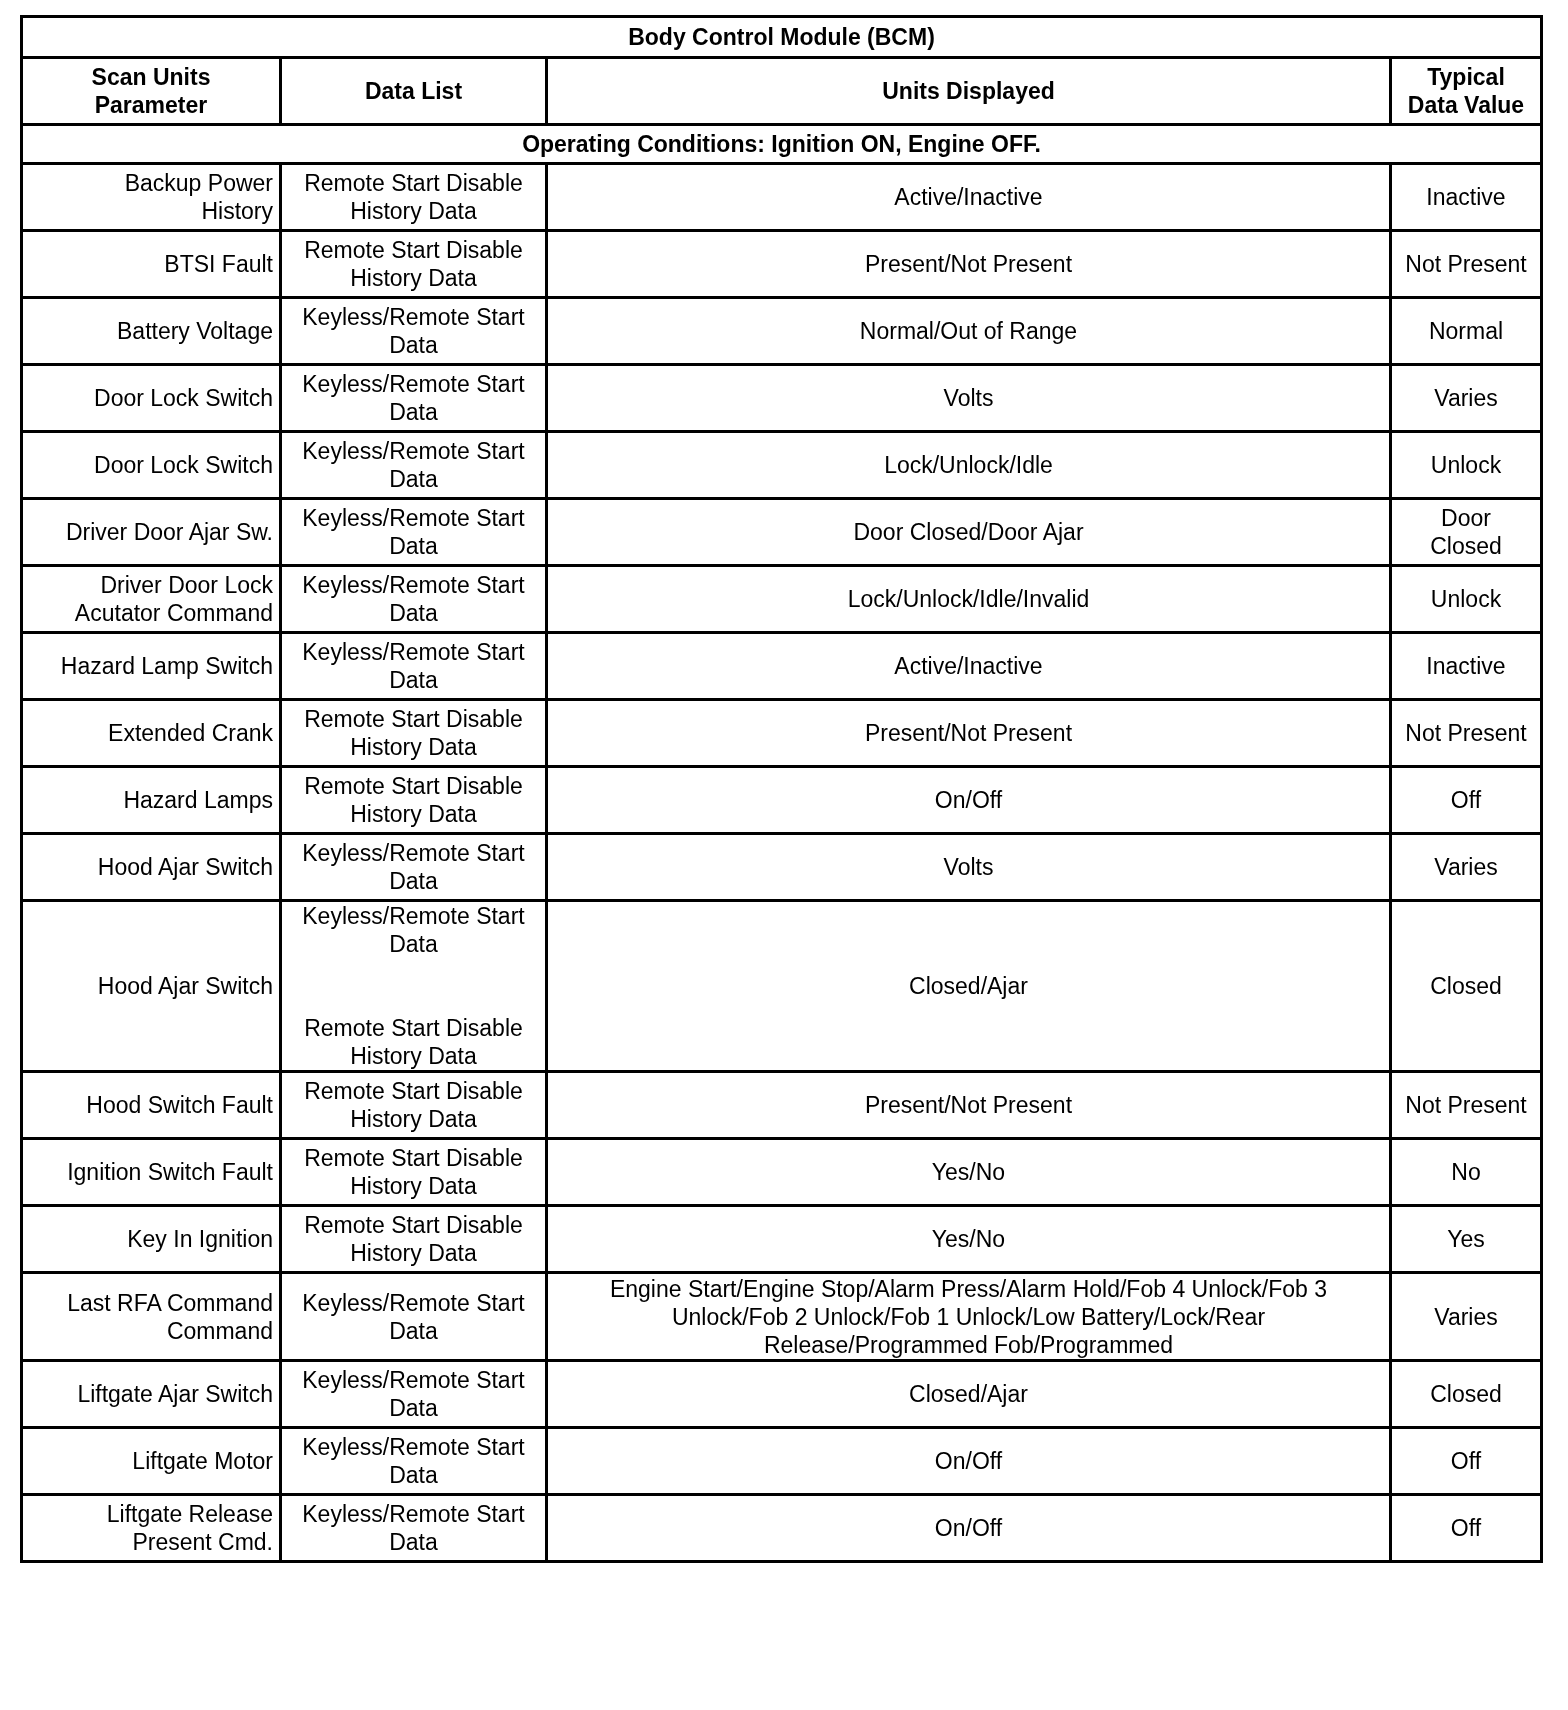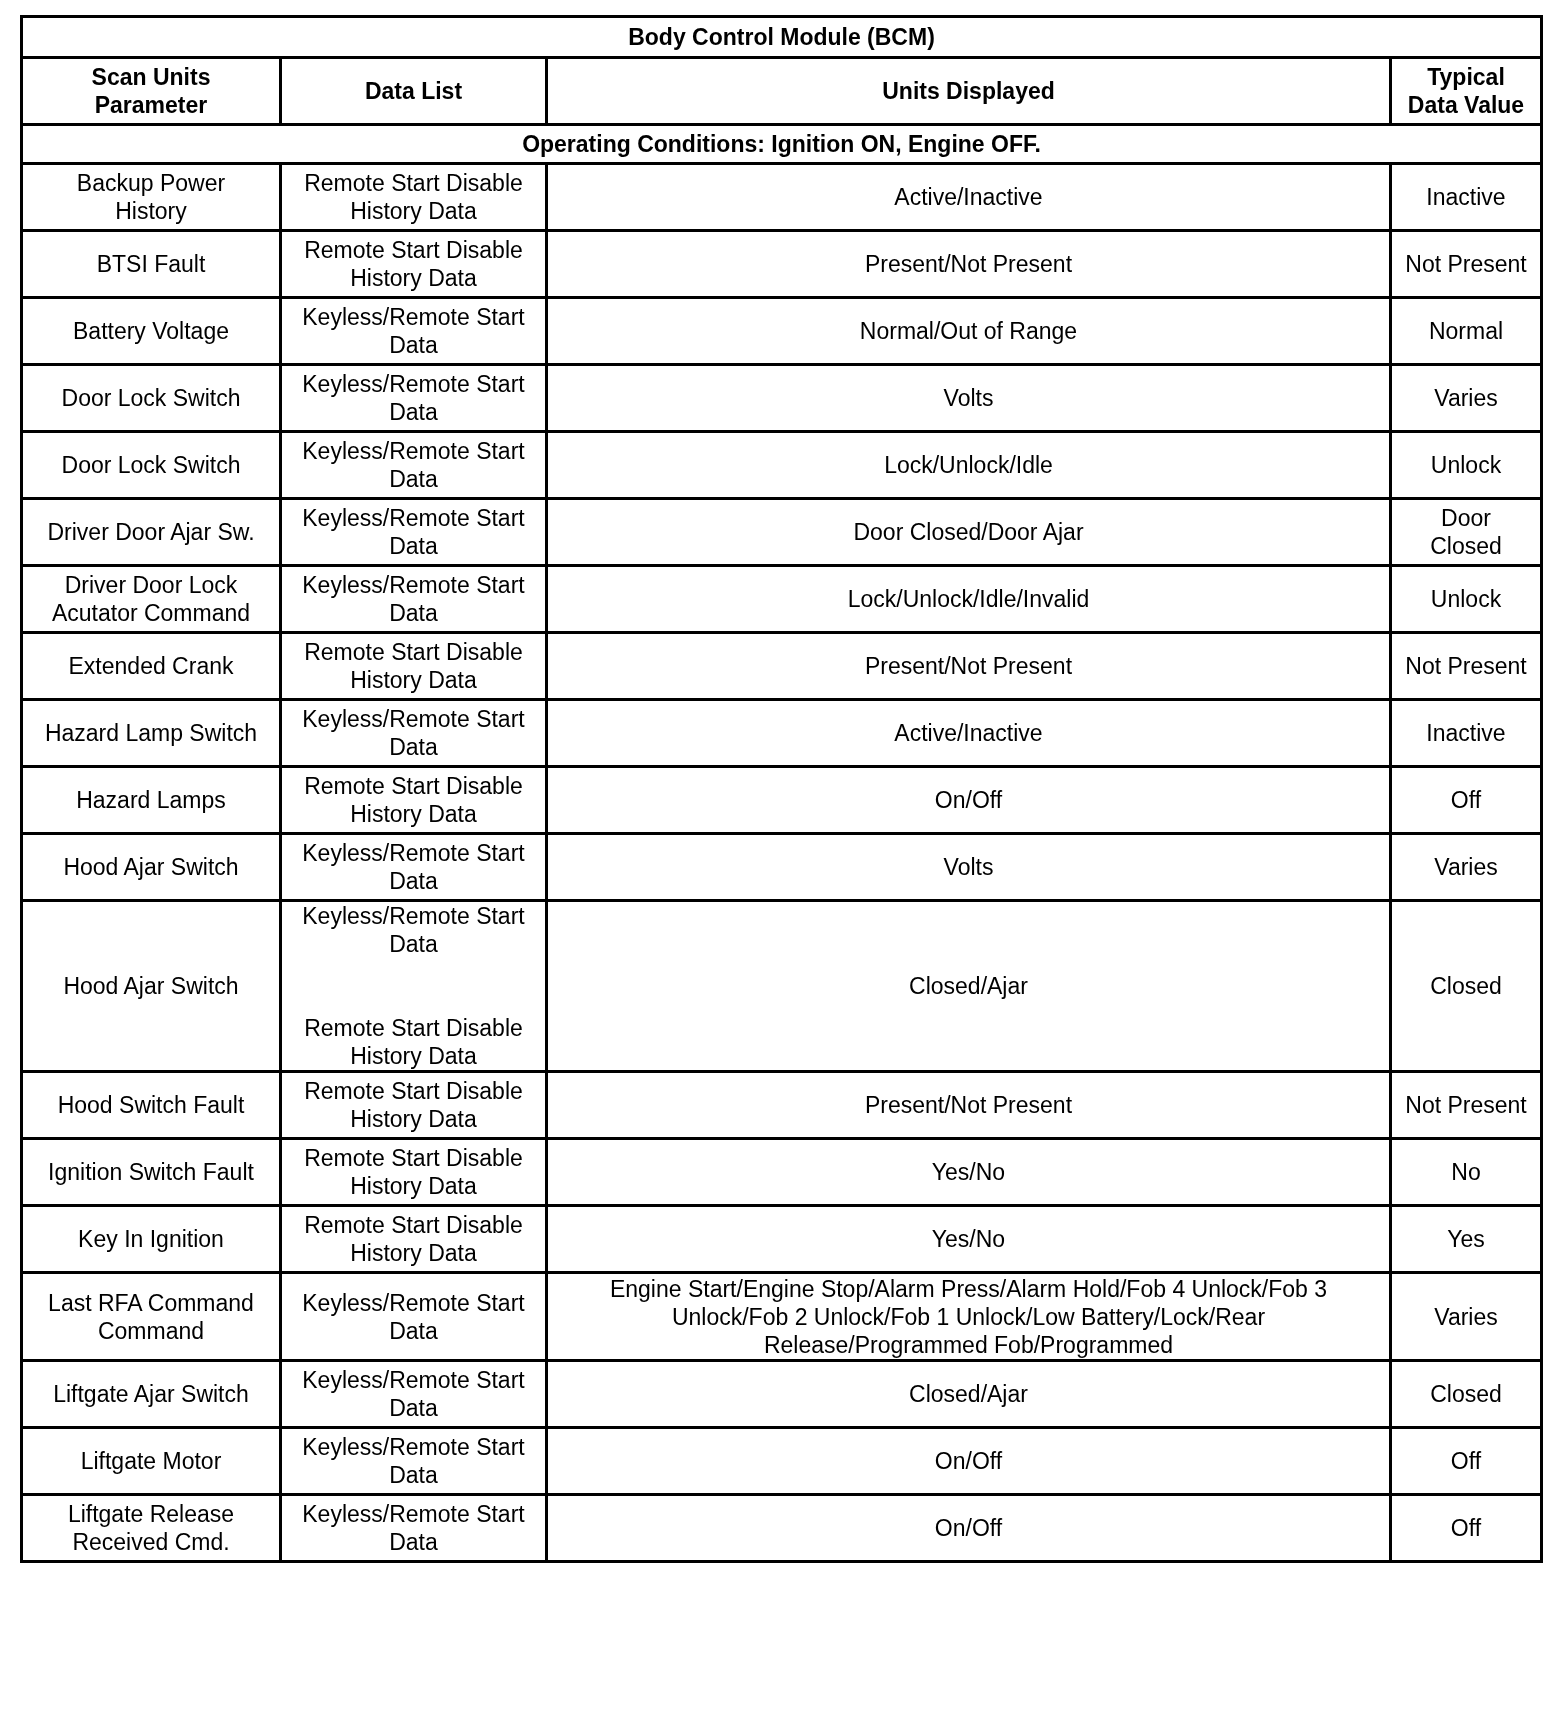--- a/index.html
+++ b/index.html
@@ -9,21 +9,21 @@
     width: 1520px; border-collapse: collapse; table-layout: fixed;
     font-size: 23px; line-height: 28px; border-radius: 31px;
   }
   table.bcm td, table.bcm th {
     border: 3px solid #000; padding: 0 6px; vertical-align: middle;
   }
   th { font-weight: bold; text-align: center; }
   .title-row th { height: 38px; }
   .head-row th { height: 64px; vertical-align: bottom; padding-bottom: 2px; }
   .cond-row th { height: 36px; }
-  td.param { text-align: center; padding-left: 5px; }
+  td.param { text-align: right; padding-left: 5px; }
   td.center { text-align: center; }
   tr.r td { height: 64px; }
   tr.tall td { height: 148px; }
   tr.rfa td { height: 85px; }
   .gap { display: block; height: 28px; }
 </style>
 </head>
 <body>
 
 <table class="bcm">
@@ -90,30 +90,30 @@
         <td class="center"><span>Door Closed/Door Ajar</span></td>
         <td class="center"><span>Door</span><br><span>Closed</span></td>
       </tr>
       <tr class="r">
         <td class="param"><span>Driver Door Lock</span><br><span>Acutator Command</span></td>
         <td class="center"><span>Keyless/Remote Start</span><br><span>Data</span></td>
         <td class="center"><span>Lock/Unlock/Idle/Invalid</span></td>
         <td class="center"><span>Unlock</span></td>
       </tr>
       <tr class="r">
+        <td class="param"><span>Hazard Lamp Switch</span></td>
+        <td class="center"><span>Keyless/Remote Start</span><br><span>Data</span></td>
+        <td class="center"><span>Active/Inactive</span></td>
+        <td class="center"><span>Inactive</span></td>
+      </tr>
+      <tr class="r">
         <td class="param"><span>Extended Crank</span></td>
         <td class="center"><span>Remote Start Disable</span><br><span>History Data</span></td>
         <td class="center"><span>Present/Not Present</span></td>
         <td class="center"><span>Not Present</span></td>
-      </tr>
-      <tr class="r">
-        <td class="param"><span>Hazard Lamp Switch</span></td>
-        <td class="center"><span>Keyless/Remote Start</span><br><span>Data</span></td>
-        <td class="center"><span>Active/Inactive</span></td>
-        <td class="center"><span>Inactive</span></td>
       </tr>
       <tr class="r">
         <td class="param"><span>Hazard Lamps</span></td>
         <td class="center"><span>Remote Start Disable</span><br><span>History Data</span></td>
         <td class="center"><span>On/Off</span></td>
         <td class="center"><span>Off</span></td>
       </tr>
       <tr class="r">
         <td class="param"><span>Hood Ajar Switch</span></td>
         <td class="center"><span>Keyless/Remote Start</span><br><span>Data</span></td>
@@ -156,19 +156,19 @@
         <td class="center"><span>Closed/Ajar</span></td>
         <td class="center"><span>Closed</span></td>
       </tr>
       <tr class="r">
         <td class="param"><span>Liftgate Motor</span></td>
         <td class="center"><span>Keyless/Remote Start</span><br><span>Data</span></td>
         <td class="center"><span>On/Off</span></td>
         <td class="center"><span>Off</span></td>
       </tr>
       <tr class="r">
-        <td class="param"><span>Liftgate Release</span><br><span>Received Cmd.</span></td>
+        <td class="param"><span>Liftgate Release</span><br><span>Present Cmd.</span></td>
         <td class="center"><span>Keyless/Remote Start</span><br><span>Data</span></td>
         <td class="center"><span>On/Off</span></td>
         <td class="center"><span>Off</span></td>
       </tr>
     </tbody>
 </table>
 
 </body></html>

